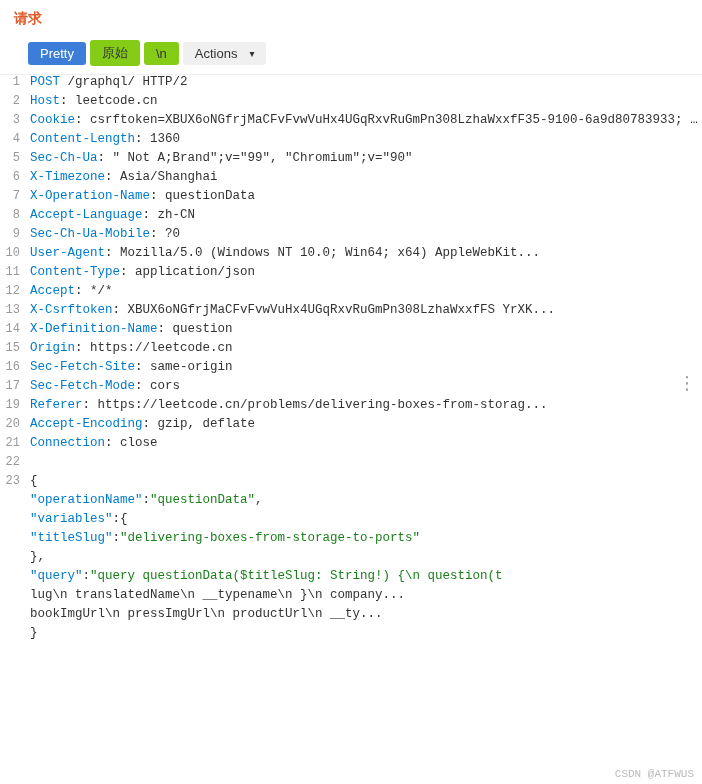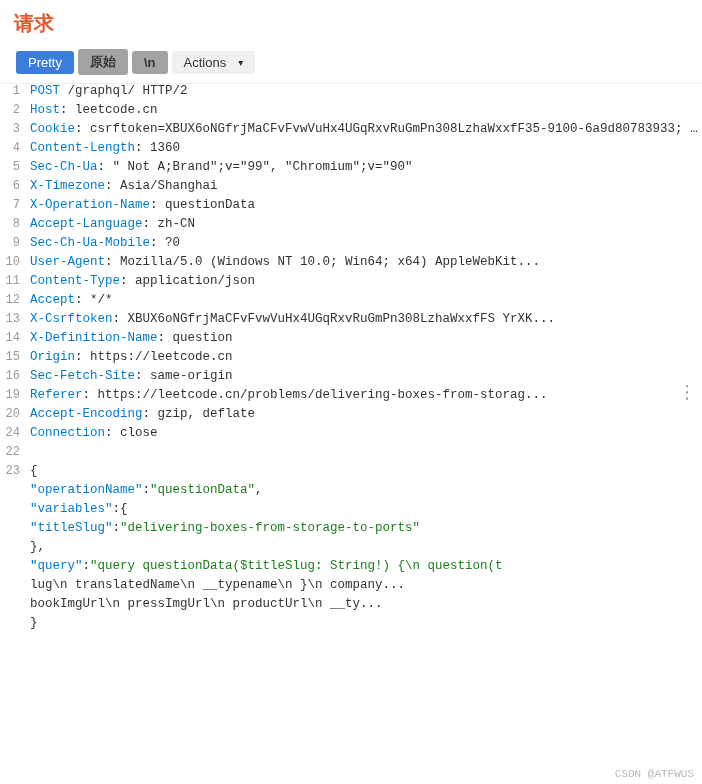--- a/index.html
+++ b/index.html
@@ -6,52 +6,51 @@
     body {
       font-family: 'Consolas', 'Courier New', monospace;
       background: #fff;
       width: 702px;
       min-height: 784px;
       overflow: hidden;
     }
 
     .page-title {
       color: #e05a2b;
-      font-size: 20px;
+      font-size: 14px;
       font-weight: bold;
       padding: 10px 14px 8px 14px;
       font-family: 'Microsoft YaHei', sans-serif;
     }
 
     .toolbar {
       display: flex;
       align-items: center;
-      padding: 4px 14px 8px 16px;
+      padding: 4px 14px 8px 28px;
       gap: 4px;
       background: #fff;
     }
 
     .tab-btn {
       padding: 4px 12px;
       border: none;
       border-radius: 3px;
       cursor: pointer;
       font-size: 13px;
       font-family: 'Microsoft YaHei', 'Consolas', sans-serif;
     }
 
     .tab-btn.active {
       background: #3b7dd8;
       color: #fff;
     }
 
     .tab-btn.inactive {
-      background: #a3a3a3;
+      background: #84cc16;
       color: #333;
-      font-weight: bold;
     }
 
     .actions-btn {
       display: flex;
       align-items: center;
       gap: 12px;
       padding: 4px 12px;
       border: none;
       border-radius: 3px;
       background: #f0f0f0;
@@ -203,29 +202,33 @@
         </tr>
         <tr>
           <td class="line-num">15</td>
           <td class="line-content"><span class="key">Origin</span>: https://leetcode.cn</td>
         </tr>
         <tr>
           <td class="line-num">16</td>
           <td class="line-content"><span class="key">Sec-Fetch-Site</span>: same-origin</td>
         </tr>
         <tr>
+          <td class="line-num">17</td>
+          <td class="line-content"><span class="key">Sec-Fetch-Mode</span>: cors</td>
+        </tr>
+        <tr>
           <td class="line-num">19</td>
           <td class="line-content"><span class="key">Referer</span>: https://leetcode.cn/problems/delivering-boxes-from-storag...</td>
         </tr>
         <tr>
           <td class="line-num">20</td>
           <td class="line-content"><span class="key">Accept-Encoding</span>: gzip, deflate</td>
         </tr>
         <tr>
-          <td class="line-num">24</td>
+          <td class="line-num">21</td>
           <td class="line-content"><span class="key">Connection</span>: close</td>
         </tr>
         <tr>
           <td class="line-num">22</td>
           <td class="line-content"></td>
         </tr>
         <tr>
           <td class="line-num">23</td>
           <td class="line-content">{</td>
         </tr>

